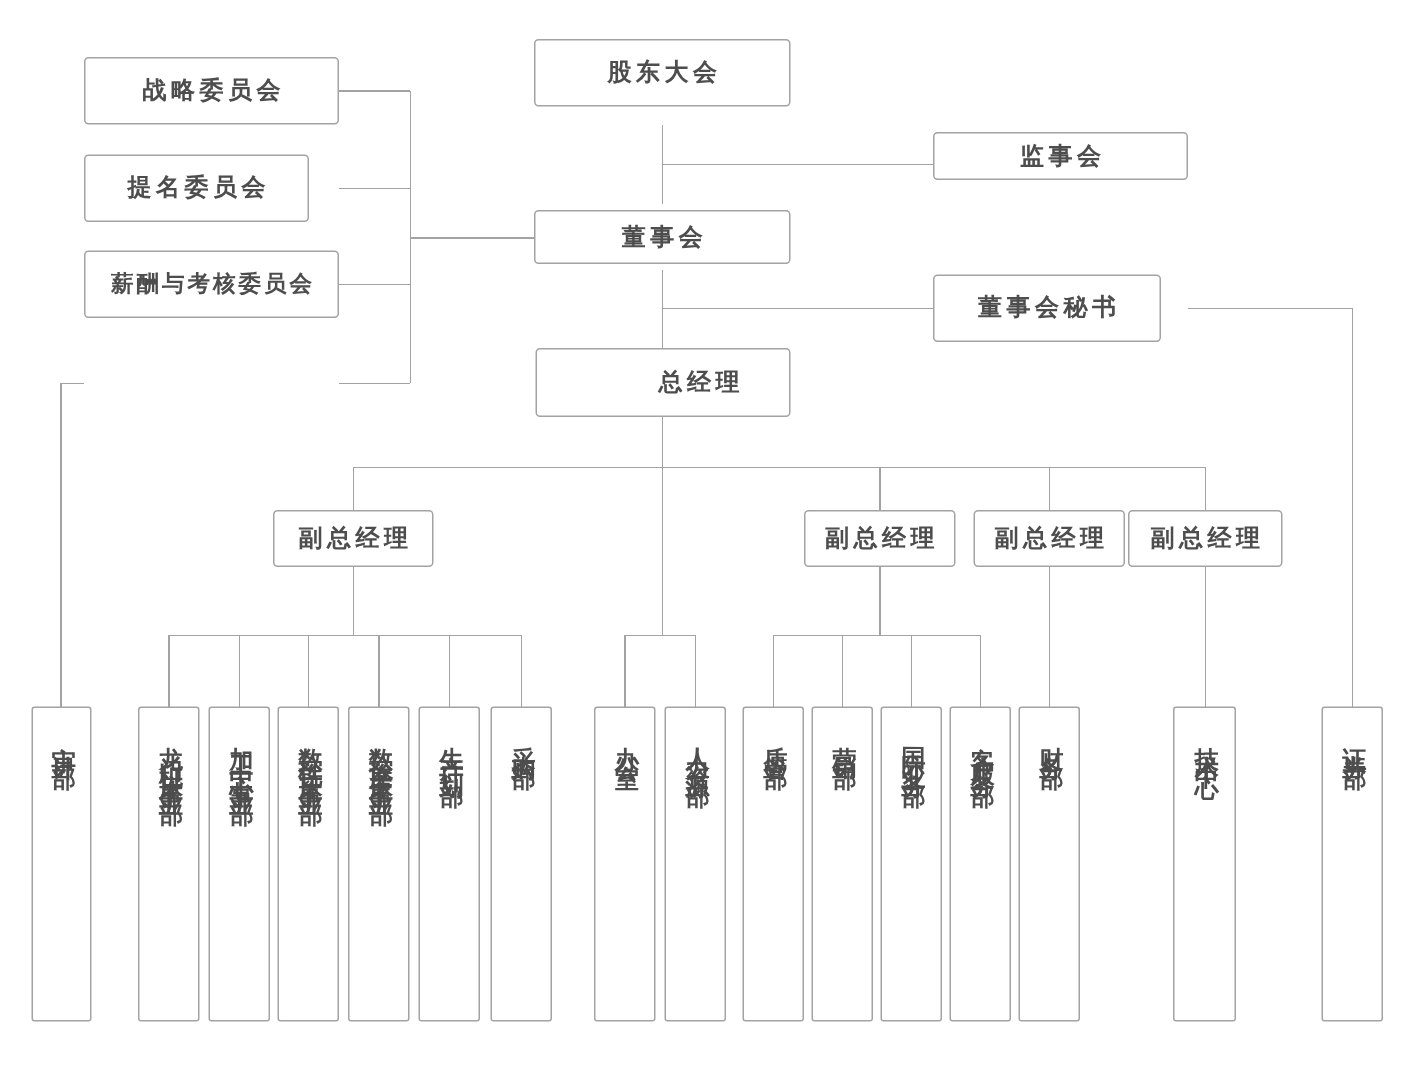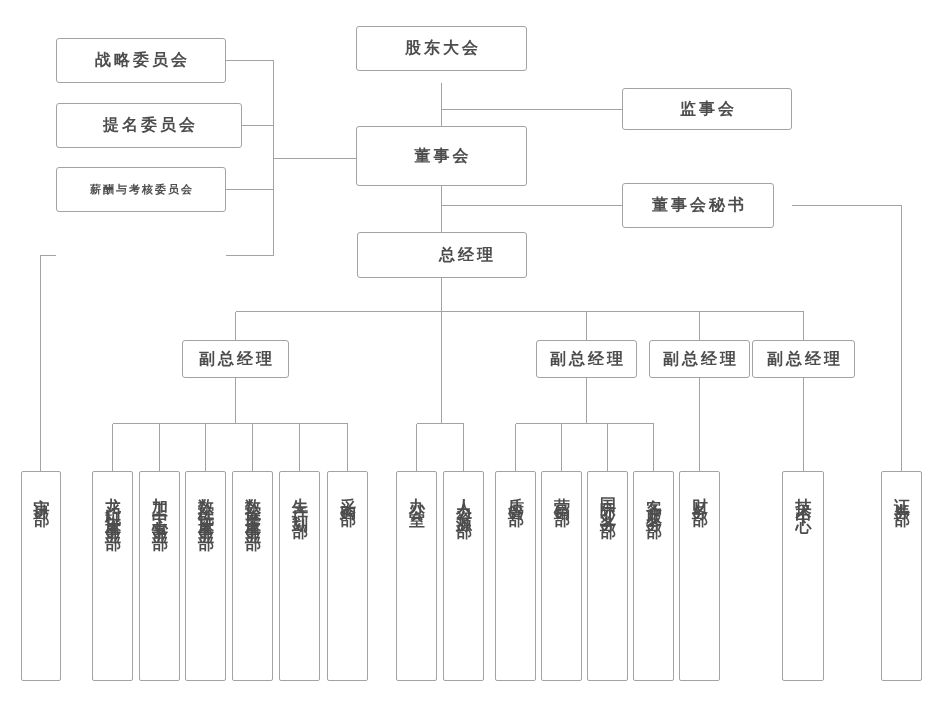--- a/index.html
+++ b/index.html
@@ -30,21 +30,21 @@
     align-items: center;
     justify-content: center;
     color: #4d4d4d;
     font-weight: bold;
     font-size: 16px;
     letter-spacing: 3px;
     text-indent: 3px;
     white-space: nowrap;
   }
   .node.small {
-    font-size: 11px;
+    font-size: 15px;
     letter-spacing: 2px;
     text-indent: 2px;
   }
   .dept {
     position: absolute;
     box-sizing: border-box;
     top: 471px;
     height: 210px;
     background: #ffffff;
     border: 1px solid #a3a3a3;
@@ -115,26 +115,26 @@
       <path d="M561.5 423.5 V471"></path>
       <path d="M607.5 423.5 V471"></path>
       <path d="M653.5 423.5 V471"></path>
 
       <path d="M699.5 378 V471"></path>
       <path d="M803.5 378 V471"></path>
     </g>
   </svg>
 
   <div class="node" style="left:56px; top:38px; width:170px; height:45px;">战略委员会</div>
-  <div class="node" style="left:56px; top:103px; width:186px; height:45px;">提名委员会</div>
+  <div class="node" style="left:56px; top:103px; width:150px; height:45px;">提名委员会</div>
   <div class="node small" style="left:56px; top:167px; width:170px; height:45px;">薪酬与考核委员会</div>
 
   <div class="node" style="left:356px; top:26px; width:171px; height:45px;">股东大会</div>
-  <div class="node" style="left:622px; top:88px; width:170px; height:42px;">监事会</div>
-  <div class="node" style="left:356px; top:126px; width:171px; height:60px;">董事会</div>
+  <div class="node" style="left:622px; top:88px; width:170px; height:32px;">监事会</div>
+  <div class="node" style="left:356px; top:140px; width:171px; height:36px;">董事会</div>
   <div class="node" style="left:622px; top:183px; width:152px; height:45px;">董事会秘书</div>
   <div class="node" style="left:357px; top:232px; width:170px; height:46px;padding-left:48px;">总经理</div>
 
   <div class="node" style="left:182px; top:340px; width:107px; height:38px;">副总经理</div>
   <div class="node" style="left:536px; top:340px; width:101px; height:38px;">副总经理</div>
   <div class="node" style="left:649px; top:340px; width:101px; height:38px;">副总经理</div>
   <div class="node" style="left:752px; top:340px; width:103px; height:38px;">副总经理</div>
 
   <div class="dept" style="left:21px; width:40px;">
     <span>审计部</span>

